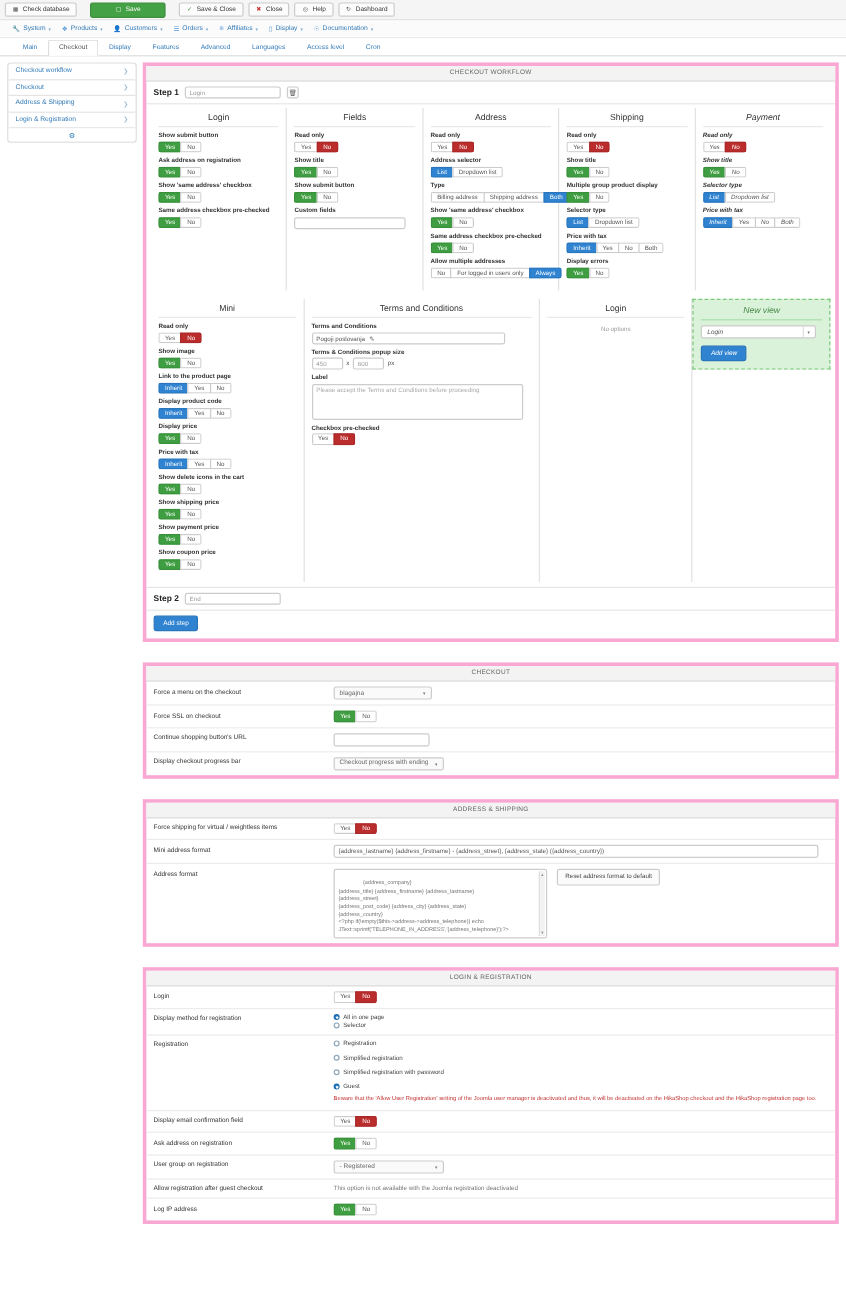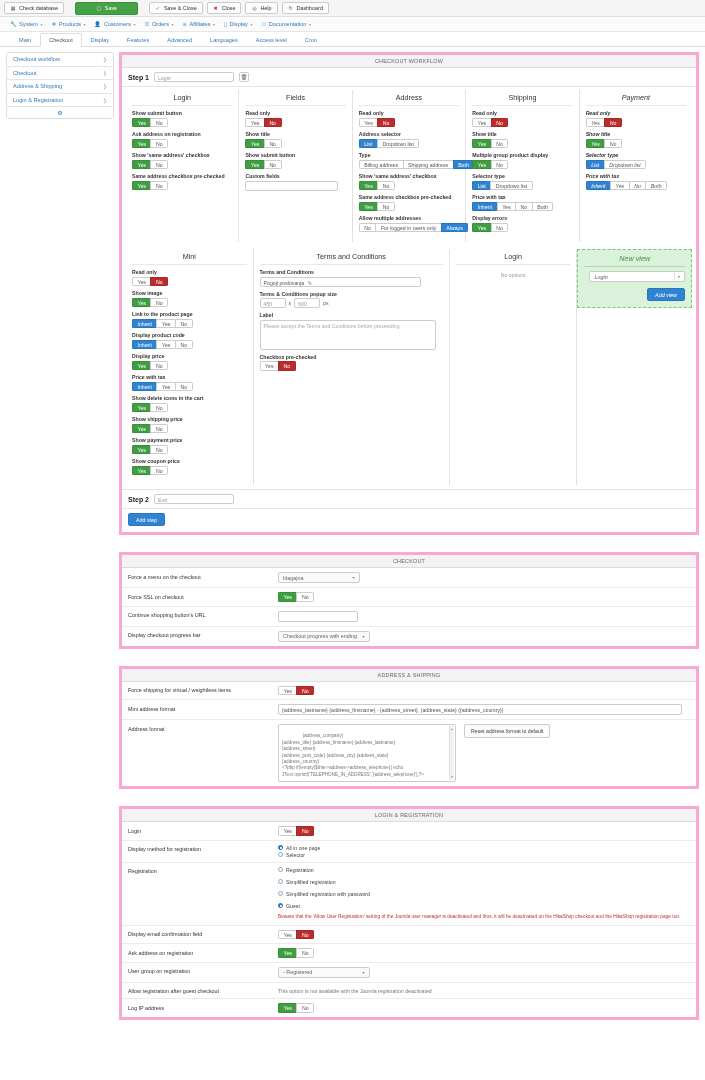--- a/index.html
+++ b/index.html
@@ -184,21 +184,21 @@
     border: 1px solid #cccccc; border-radius: 2px; background: #fff;
     font-size: 5.2px; color: #aaa; padding: 2px 3px; line-height: 7px;
     resize: none; overflow: hidden;
   }
 
   
   .newview {
     background: #d9f2d9;
     border: 1px dashed #7ac77a;
     padding: 4px 6px 6px 6px;
-    display: flex; flex-direction: column; align-items: flex-end;
+    display: flex; flex-direction: column; align-items: flex-start;
   }
   .newview .col-title { color: #4b8a4b; border-bottom-color: #aadcaa; width: 100%; }
   .nv-select {
     width: 95%; height: 11px;
     border: 1px solid #cccccc; border-radius: 2px; background: #fff;
     font-size: 5.4px; color: #555;
     display: flex; align-items: center; justify-content: space-between;
     padding: 0 2px 0 4px; margin-bottom: 6px;
   }
   .nv-select .sarrow {

